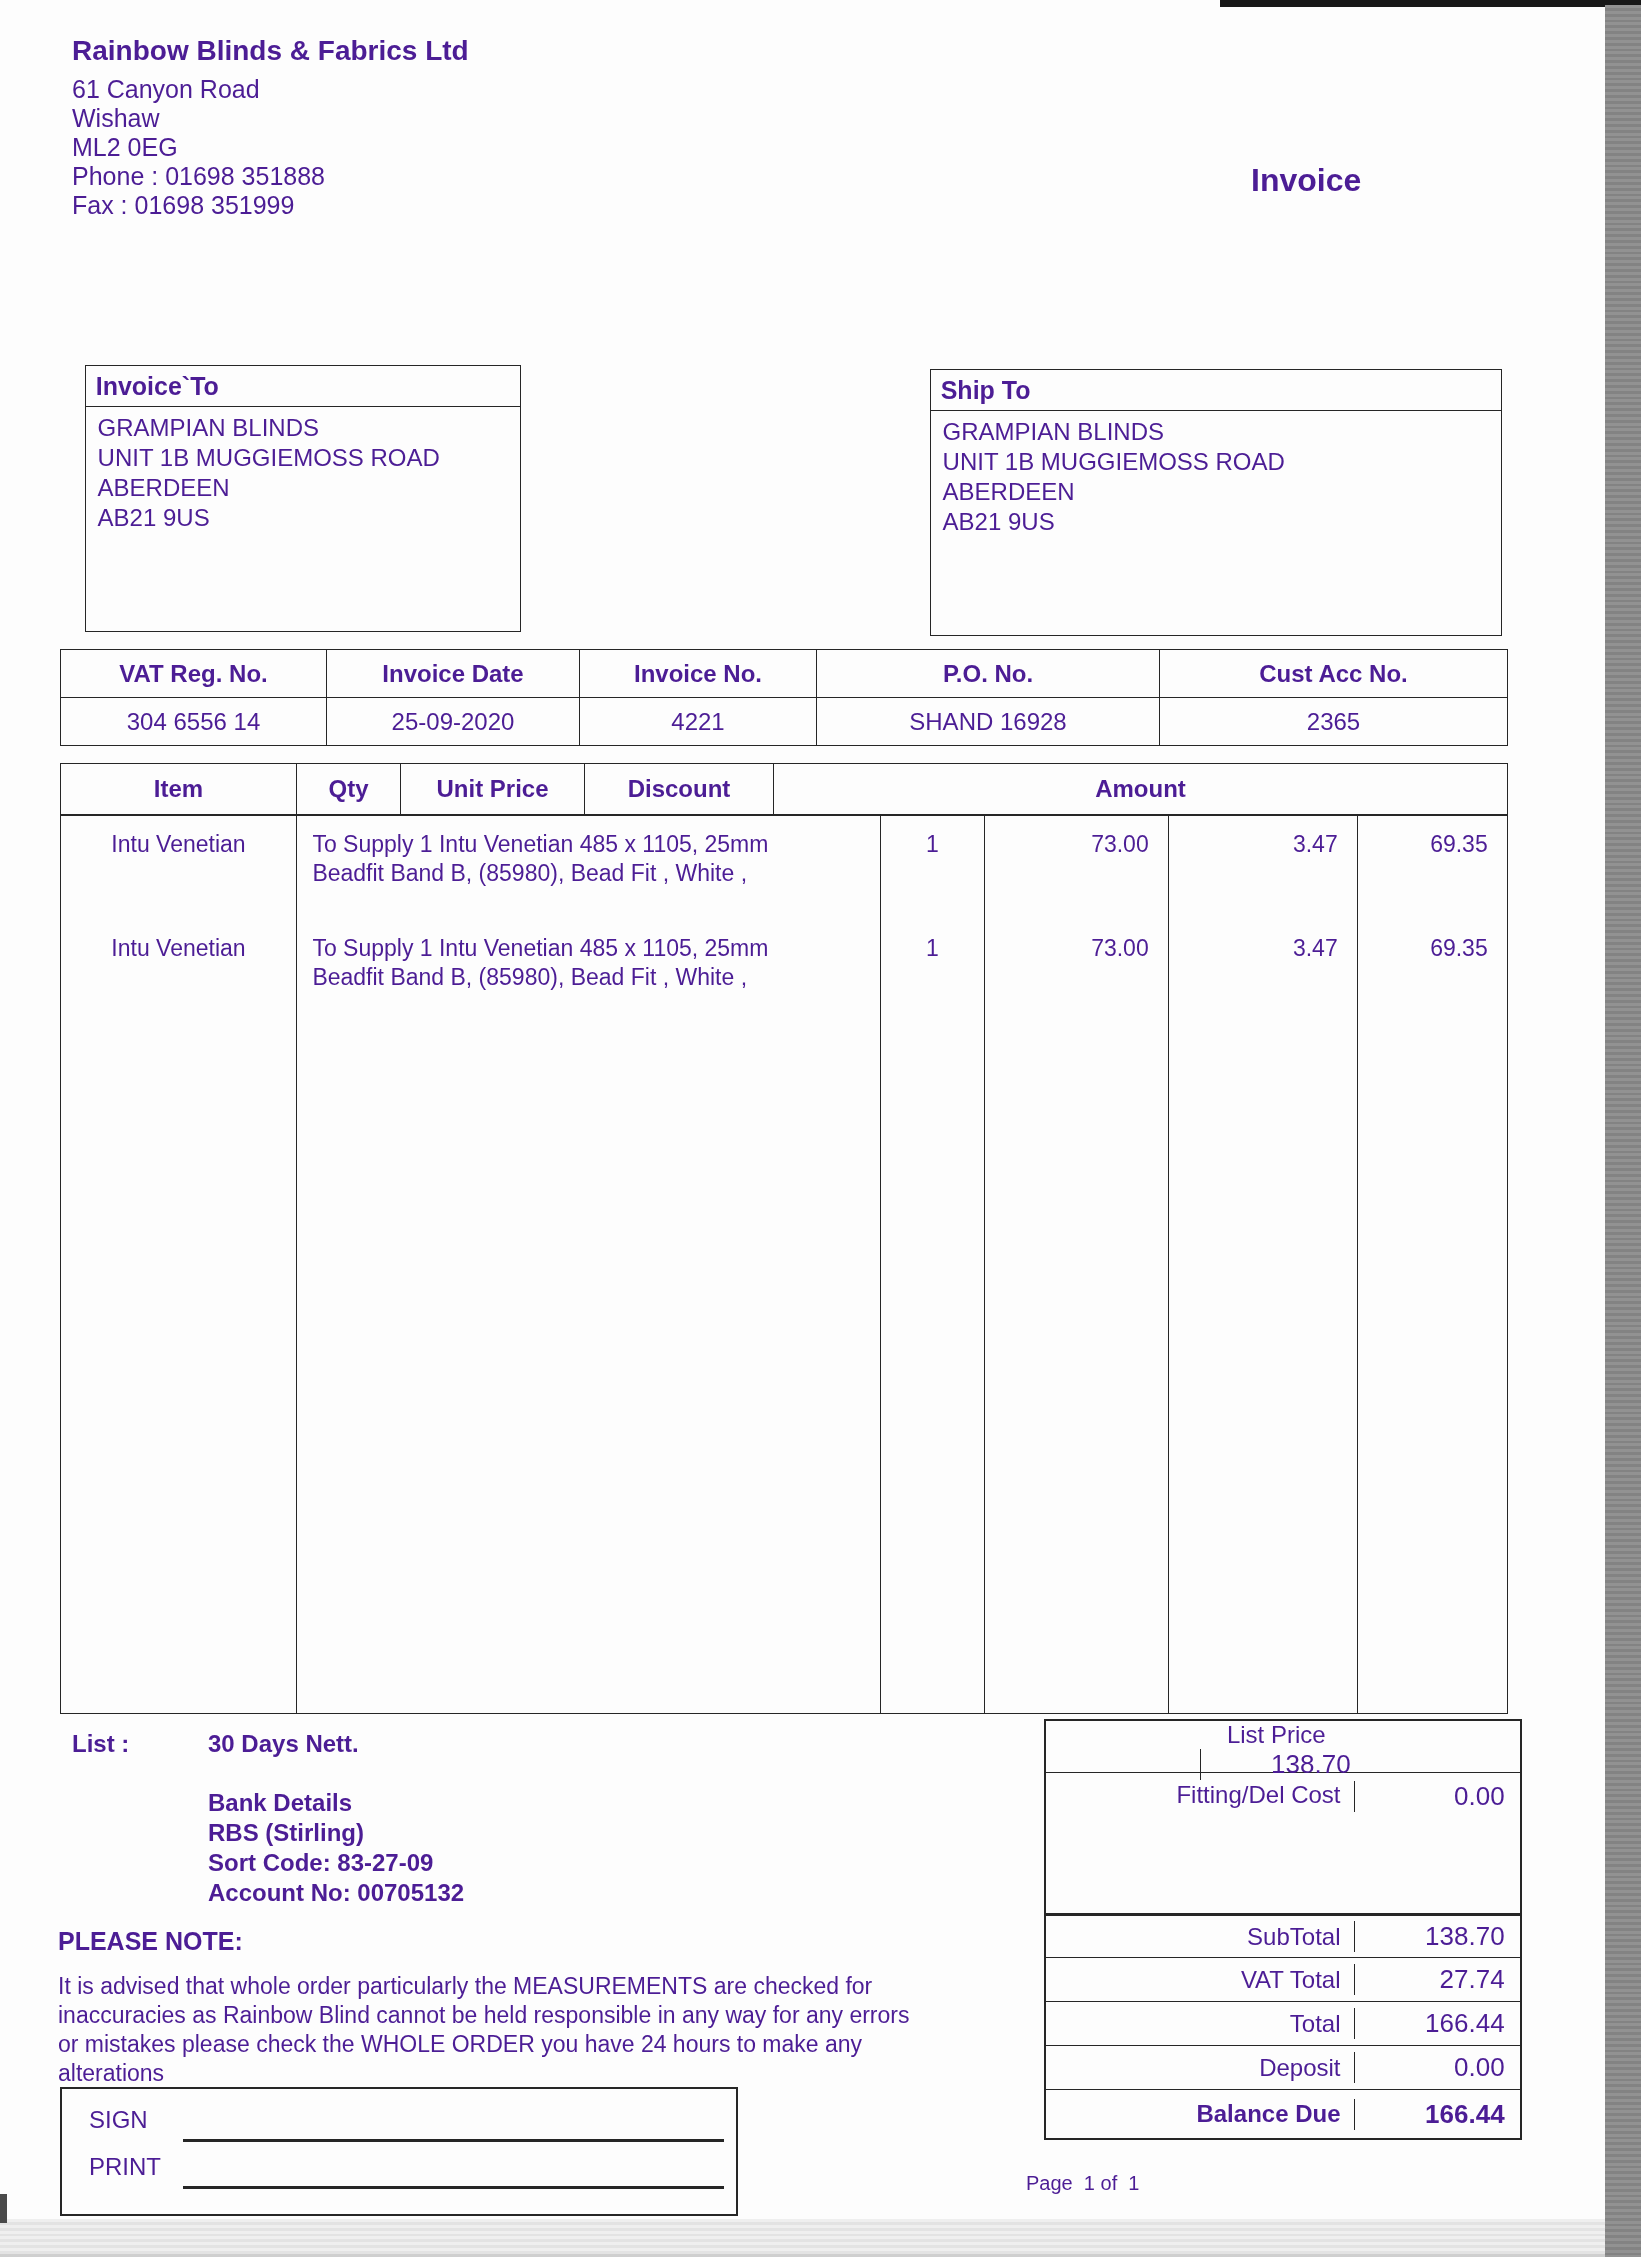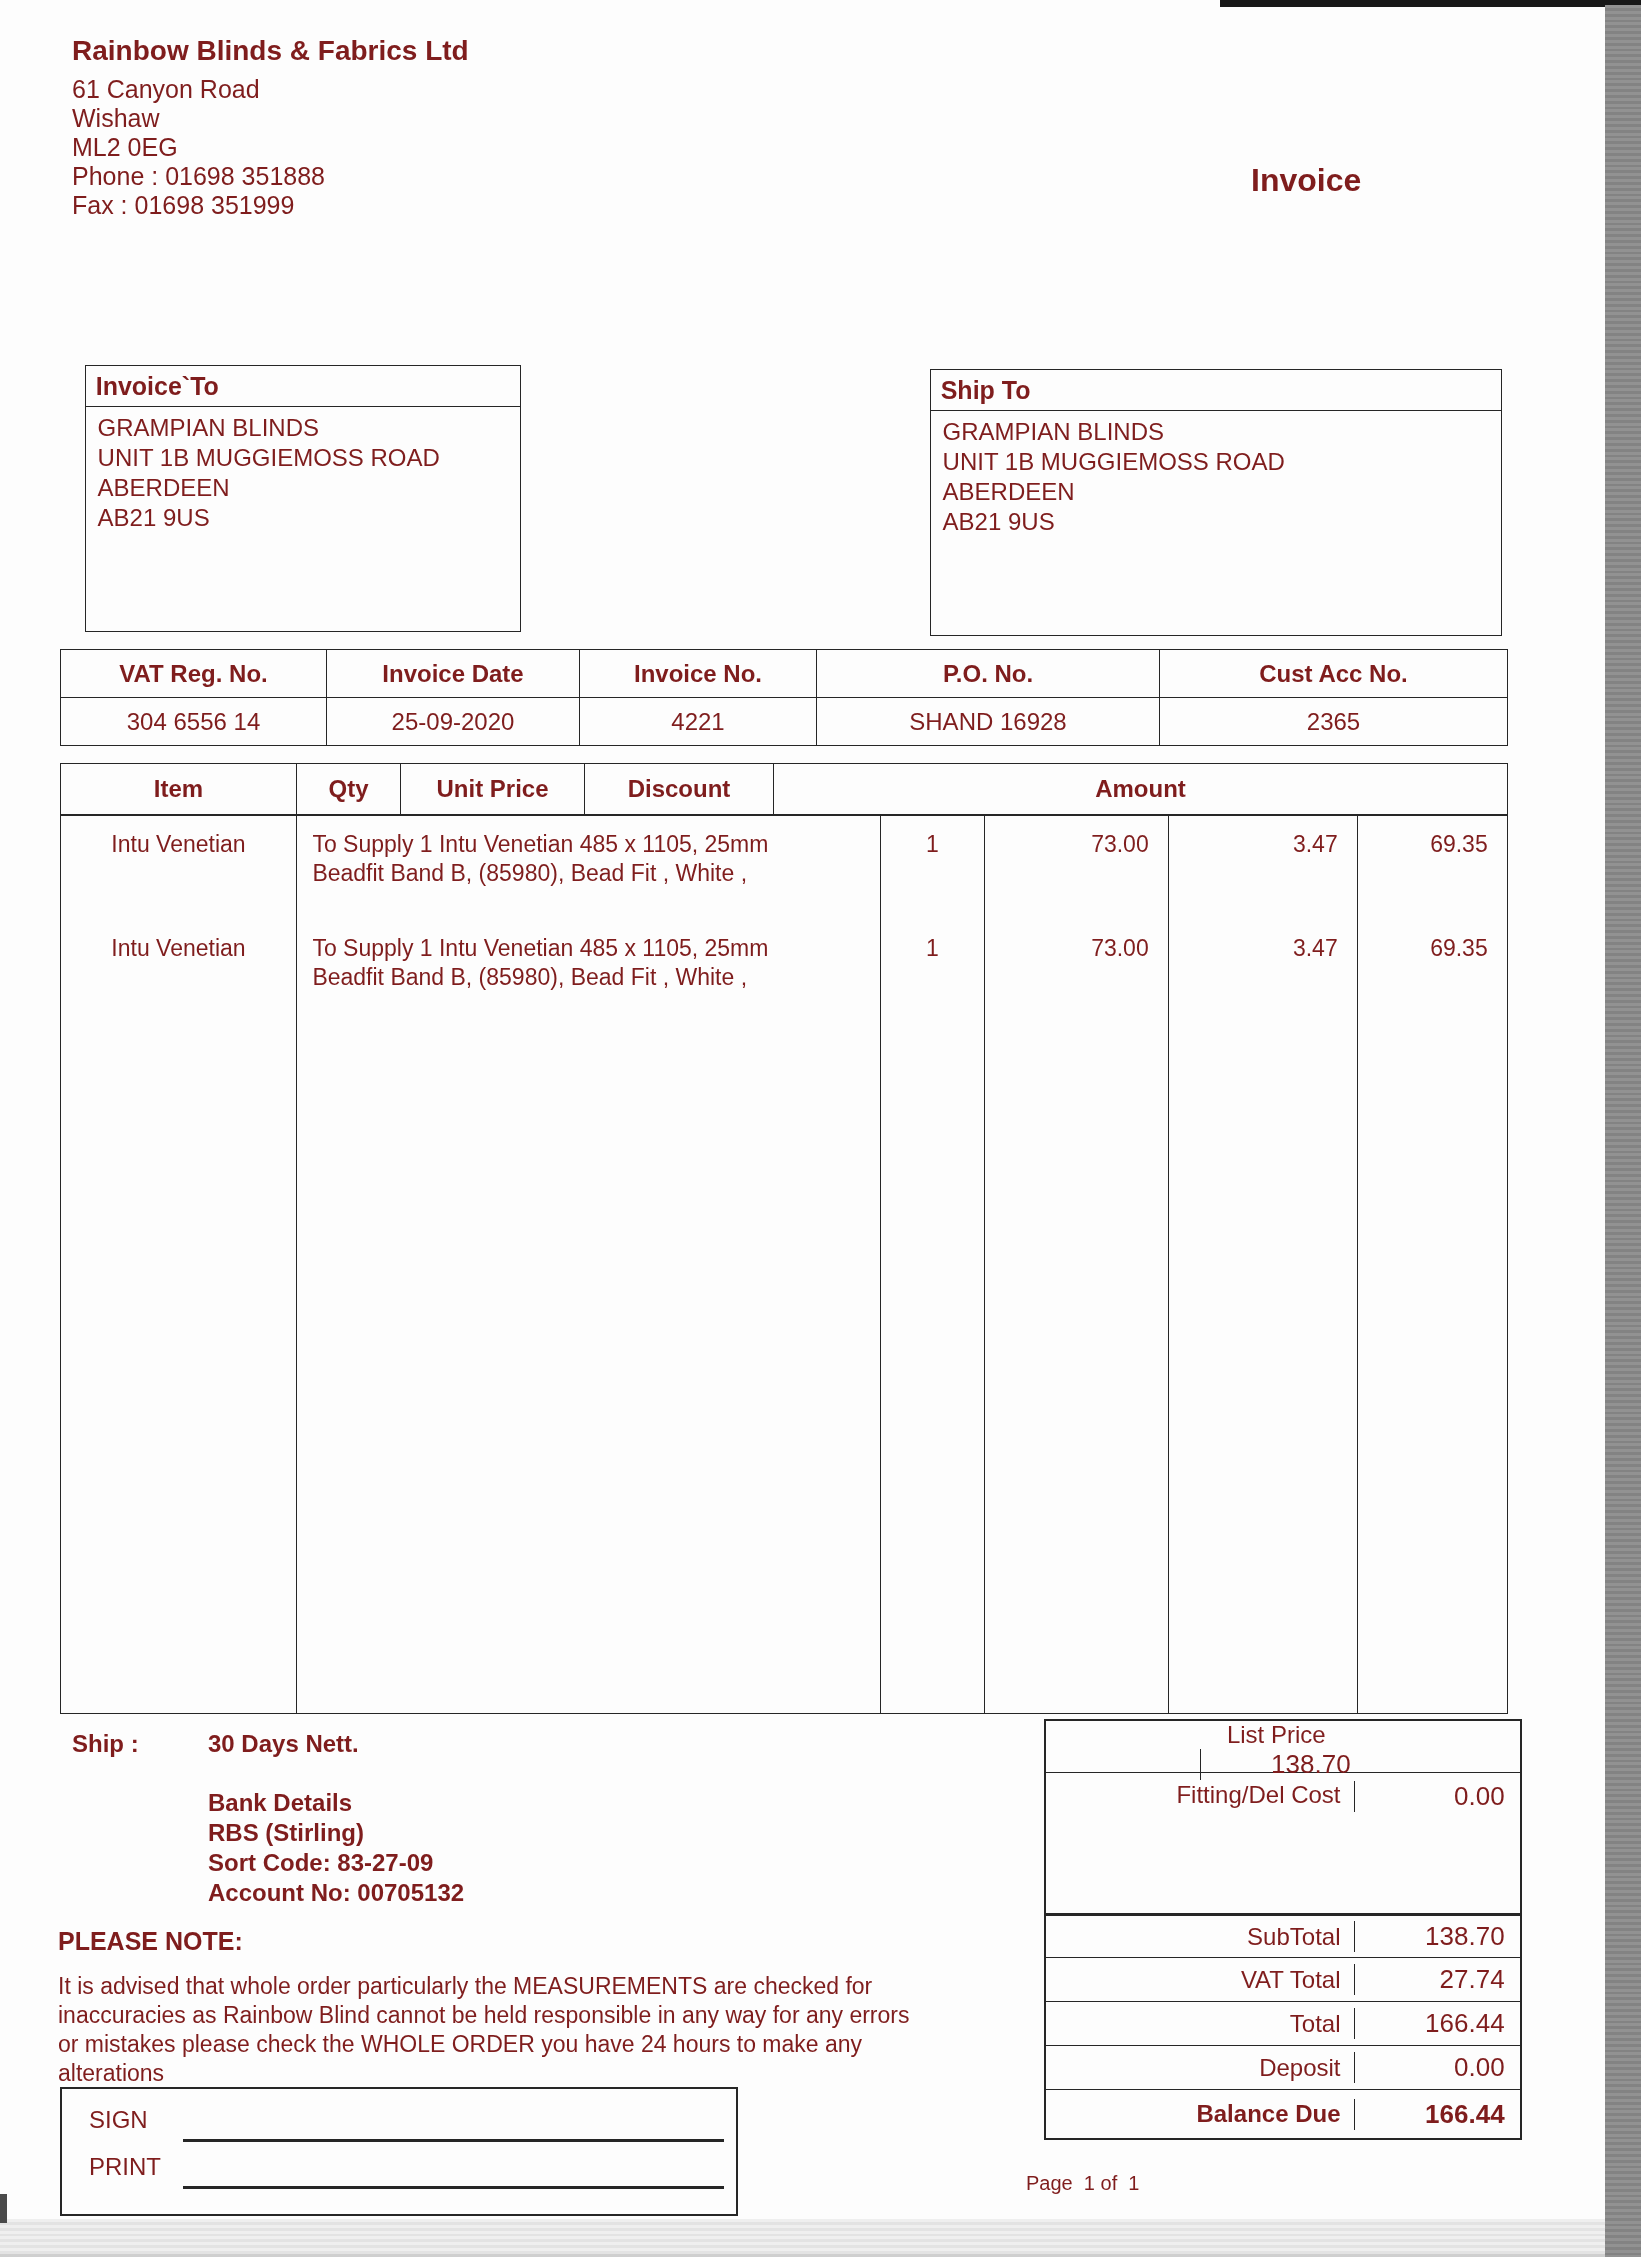--- a/index.html
+++ b/index.html
@@ -3,21 +3,21 @@
 <meta charset="utf-8">
 <style>
   * { box-sizing: border-box; margin: 0; padding: 0; }
   html,body { background: #ffffff; }
   .page {
     position: relative;
     width: 1641px;
     height: 2257px;
     background: #fdfdfd;
     font-family: "Liberation Sans", sans-serif;
-    color: #7f1d1d;
+    color: #4c1d95;
     overflow: hidden;
   }
   .abs { position: absolute; }
 
   
   .scan-top-bar { left:1220px; top:0; width:421px; height:6.8px; background:#181818; }
   .scan-right-strip {
     left:1605px; top:4.8px; width:37px; height:2253px;
     background: repeating-linear-gradient(180deg,#929292 0 2.9px,#838383 2.9px 5.8px);
   }
@@ -189,21 +189,21 @@
         <div class="cell-entry e1 rgt">3.47</div>
         <div class="cell-entry e2 rgt">3.47</div>
       </div>
       <div class="items-col col-amt">
         <div class="cell-entry e1 rgt">69.35</div>
         <div class="cell-entry e2 rgt">69.35</div>
       </div>
     </div>
   </div>
 
-  <div class="abs terms-label">Ship :</div>
+  <div class="abs terms-label">List :</div>
   <div class="abs terms-value">30 Days Nett.</div>
   <div class="abs bank-block">
     <div>Bank Details</div>
     <div>RBS (Stirling)</div>
     <div>Sort Code: 83-27-09</div>
     <div>Account No: 00705132</div>
   </div>
 
   <div class="abs totals-box">
     <div class="tot-row r-list">

